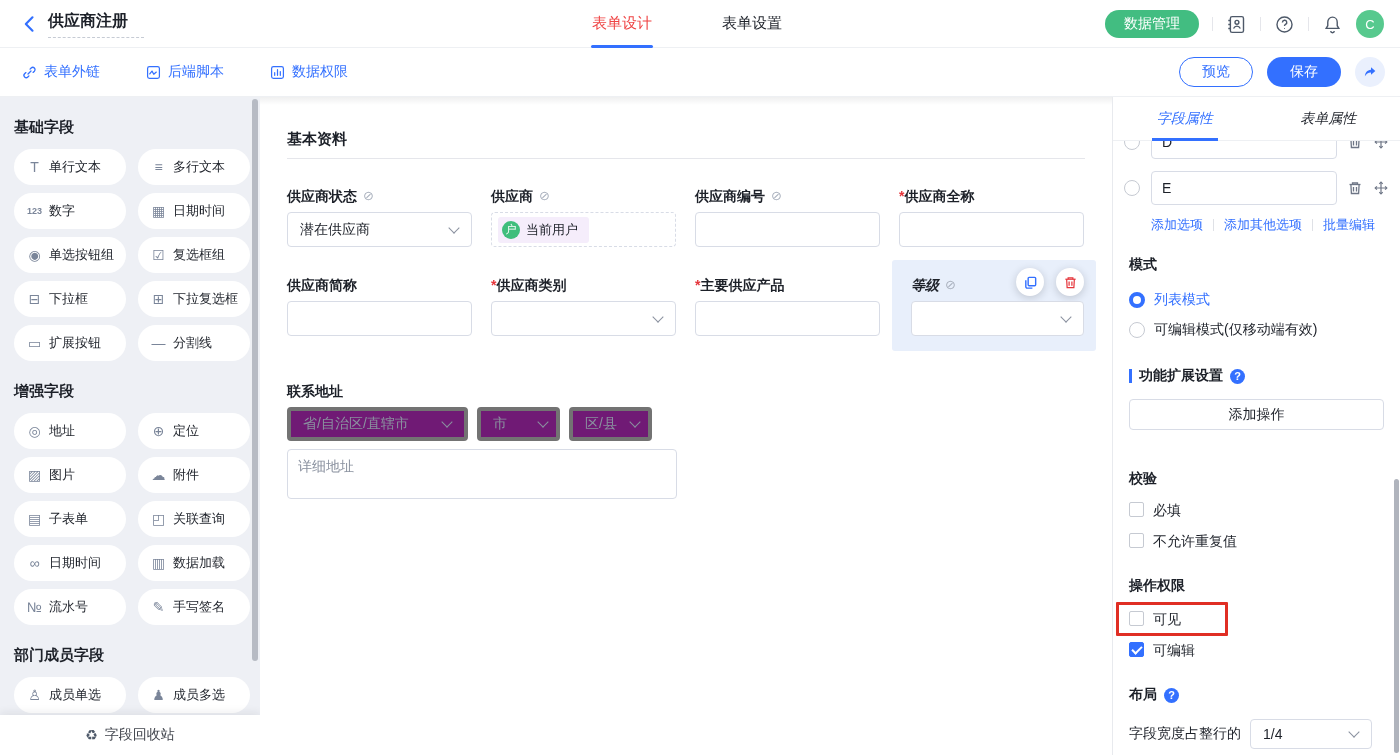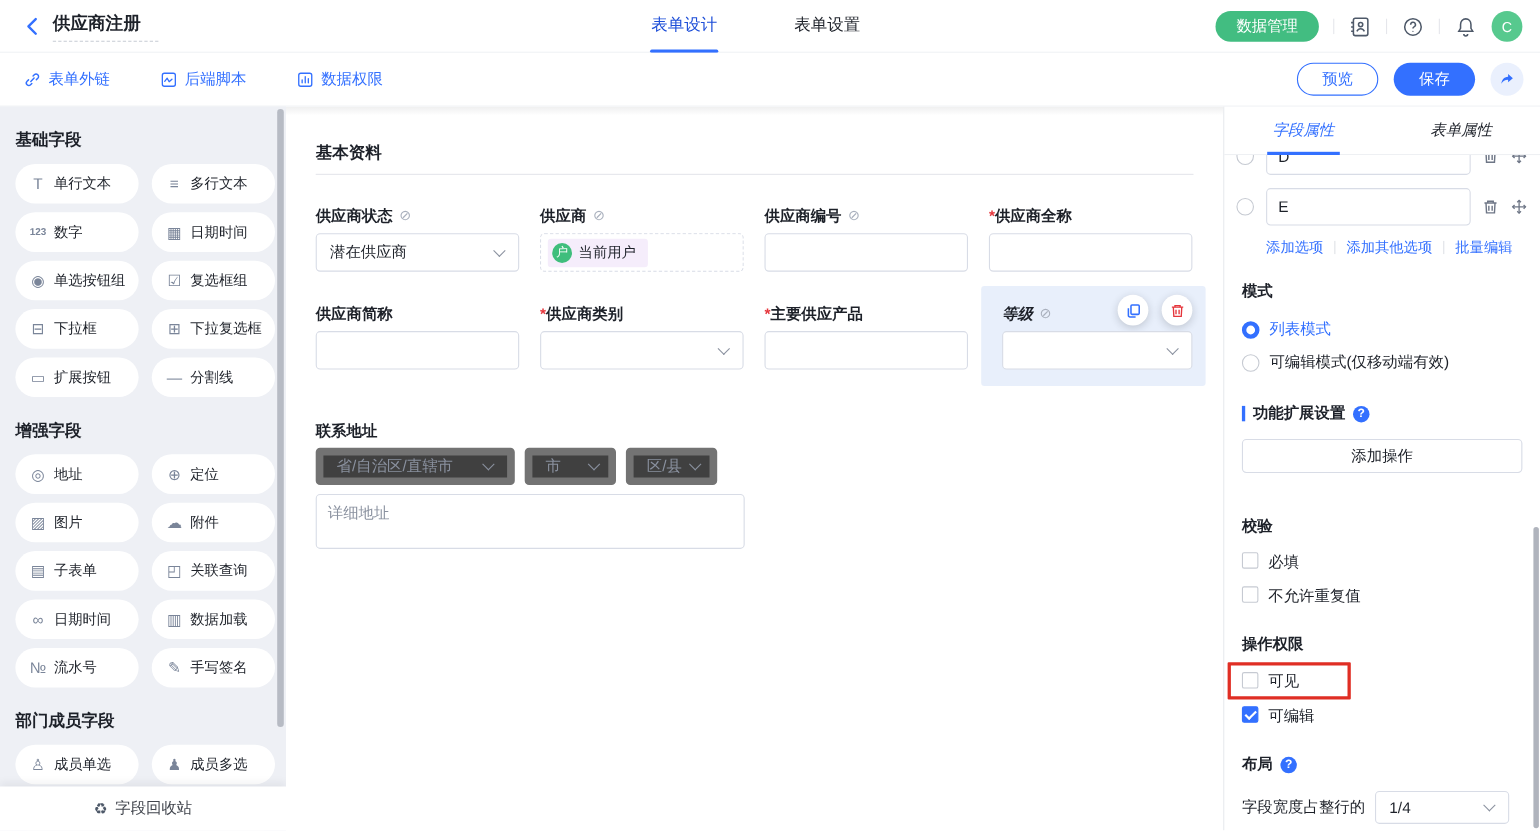--- a/index.html
+++ b/index.html
@@ -11,21 +11,21 @@
   }
   svg { display:block; }
 
   
   .hdr { height:48px; border-bottom:1px solid #eef0f3; position:relative; background:#fff; }
   .back { position:absolute; left:20px; top:14px; width:20px; height:20px; color:#3370ff; cursor:pointer; }
   .hdr-title { position:absolute; left:48px; top:11px; font-size:16px; font-weight:700;
                border-bottom:1px dashed #c6cbd4; padding:0 4px 5px 0; min-width:96px; cursor:text; }
   .hdr-tabs { position:absolute; left:592px; top:0; height:48px; display:flex; gap:70px; }
   .htab { line-height:46px; font-size:15px; color:#1d2129; position:relative; cursor:pointer; white-space:nowrap; }
-  .htab.act { color:#1d4ed8; font-weight:500;text-align:center; }
+  .htab.act { color:#ef4444; font-weight:500;text-align:center; }
   .htab.act::after { content:""; position:absolute; left:-1px; right:-1px; bottom:0; height:3px; background:#3370ff; border-radius:2px; }
   .hdr-right { position:absolute; right:16px; top:0; height:48px; display:flex; align-items:center; }
   .btn-green { background:#42bd81; color:#fff; border:none; border-radius:15px; height:28px; padding:0 19px;
                font-size:14px; font-family:inherit; cursor:pointer; }
   .vsep { width:1px; height:14px; background:#e5e6eb; margin:0 13px; }
   .hicon { width:21px; height:21px; color:#4e5969; cursor:pointer; }
   .avatar { width:28px; height:28px; border-radius:50%; background:#57c98e; color:#fff; display:flex;
             align-items:center; justify-content:center; font-size:13px; margin-left:13px; cursor:pointer; }
 
   
@@ -82,22 +82,22 @@
           display:flex; align-items:center; justify-content:center; }
   .sel-card { margin:-18px -12px -15px -7px; padding:18px 12px 15px 19px; background:#e8effb;
               border-radius:3px; position:relative; cursor:pointer;font-style:italic; }
   .fab { position:absolute; width:28px; height:28px; border-radius:50%; background:#fff; border:none;
          box-shadow:0 2px 8px rgba(29,33,41,.2); display:flex; align-items:center; justify-content:center; cursor:pointer; }
   .fab svg { width:15px; height:15px; }
   .fab.copy { right:52px; top:8px; color:#3370ff; }
   .fab.del  { right:12px; top:8px; color:#e5353b; }
   .addr-label { margin-top:48px; }
   .addr-row { display:flex; gap:9px; margin-top:9px; }
-  .addr-sel { height:34px; border:7px solid #737373; border-radius:4px; display:flex; align-items:center;
-              padding:0 14px 0 12px; color:#8a919f; position:relative; background:#404040; cursor:pointer; white-space:nowrap; }
+  .addr-sel { height:34px; border:4px solid #737373; border-radius:4px; display:flex; align-items:center;
+              padding:0 14px 0 12px; color:#8a919f; position:relative; background:#701a75; cursor:pointer; white-space:nowrap; }
   .addr-sel.w1 { width:181px; }
   .addr-sel.w2 { width:83px; padding-right:24px; }
   .addr-sel.w2::after { right:9px; }
   .addr-area { margin-top:8px; width:390px; height:50px; border:1px solid #d8dce6; border-radius:4px;
                padding:8px 10px; font-size:14px; color:#1d2129; font-family:inherit; resize:none; display:block; }
   .addr-area::placeholder { color:#8a919f; opacity:1; }
 
   
   .inspector { width:288px; border-left:1px solid #e8eaee; position:relative; background:#fff; }
   .itabs { height:44px; display:flex; border-bottom:1px solid #eef0f3; }

